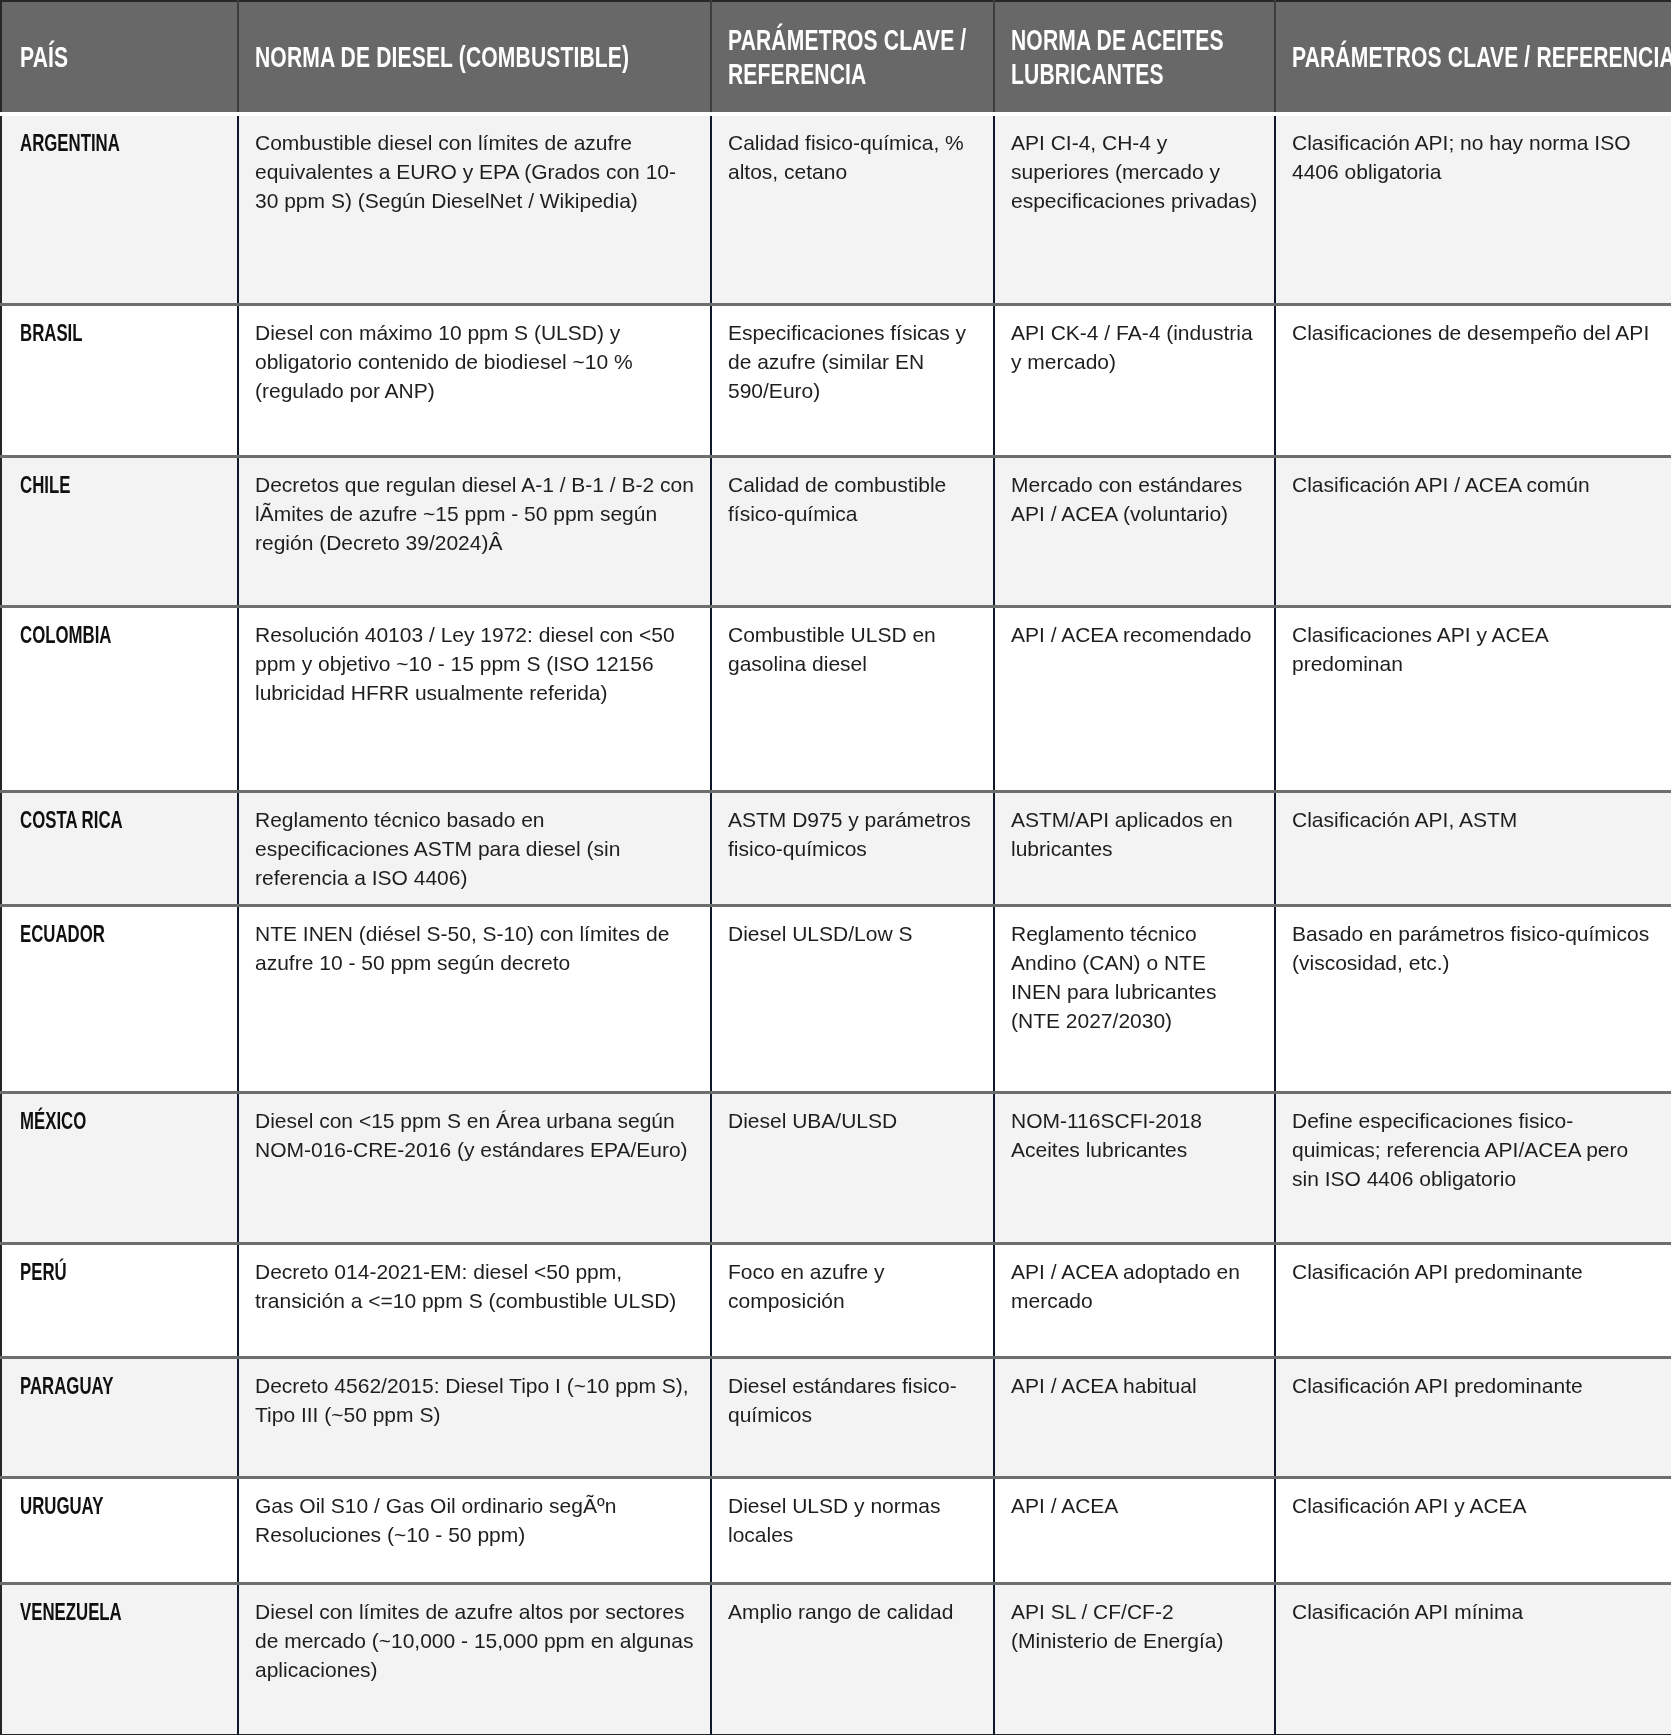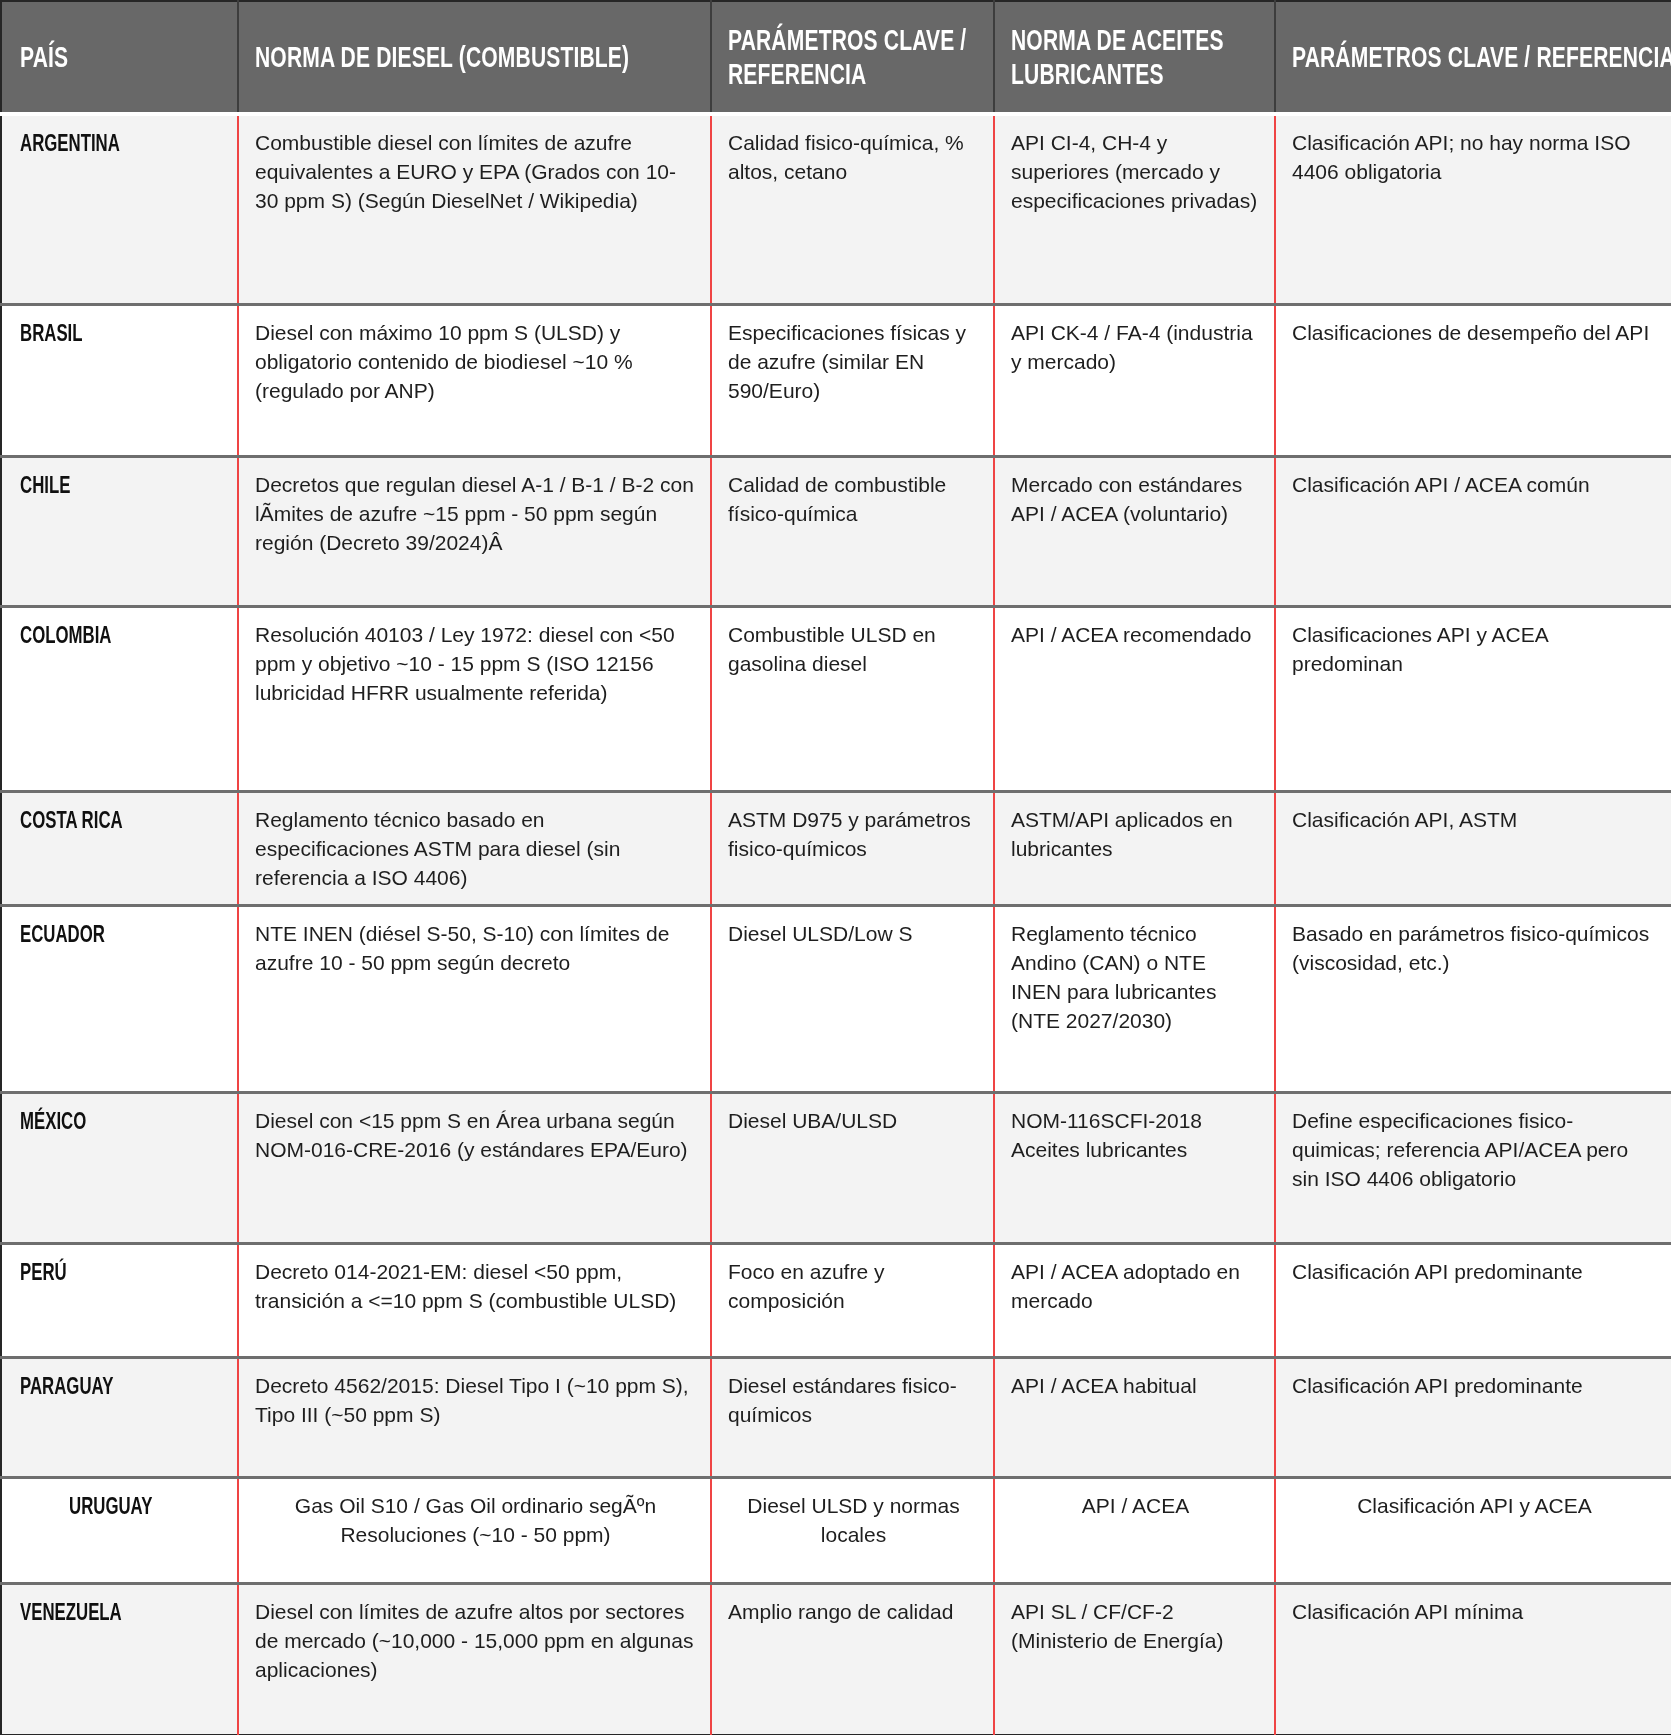--- a/index.html
+++ b/index.html
@@ -27,40 +27,40 @@
     font-size:27px;
     line-height:34px;
     letter-spacing:0.2px;
     transform:scale(0.78,1.1);
     transform-origin:0 50%;
     white-space:nowrap;
   }
   td{
     vertical-align:top;
     padding:12px 14px 12px 16px;
-    border-left:2px solid #ef4444;
+    border-left:2px solid #0f172a;
     border-top:3px solid #6e6e6e;
     font-size:21px;
     line-height:29px;
     color:#1e1e1e;
     overflow:visible;
   }
   td:first-child, th:first-child{border-left:none;padding-left:18px;}
   tbody tr:nth-child(odd){background:#f3f3f3;}
   tbody tr:nth-child(even){background:#ffffff;}
   tbody tr:nth-child(1){height:190px;padding-left:48px;}
   tbody tr:nth-child(2){height:152px;}
   tbody tr:nth-child(3){height:150px;}
   tbody tr:nth-child(4){height:185px;}
   tbody tr:nth-child(5){height:113px;padding-left:44px;}
   tbody tr:nth-child(6){height:187px;}
   tbody tr:nth-child(7){height:151px;margin-left:12px;}
   tbody tr:nth-child(8){height:114px;}
   tbody tr:nth-child(9){height:120px;}
-  tbody tr:nth-child(10){height:106px;text-align:center;}
+  tbody tr:nth-child(10){height:106px;}
   tbody tr:nth-child(11){height:152px;}
   .country{
     display:inline-block;
     font-weight:bold;
     font-size:21px;
     line-height:25px;
     color:#101010;
     transform:scale(0.8,1.12);
     transform-origin:0 50%;
     white-space:nowrap;

